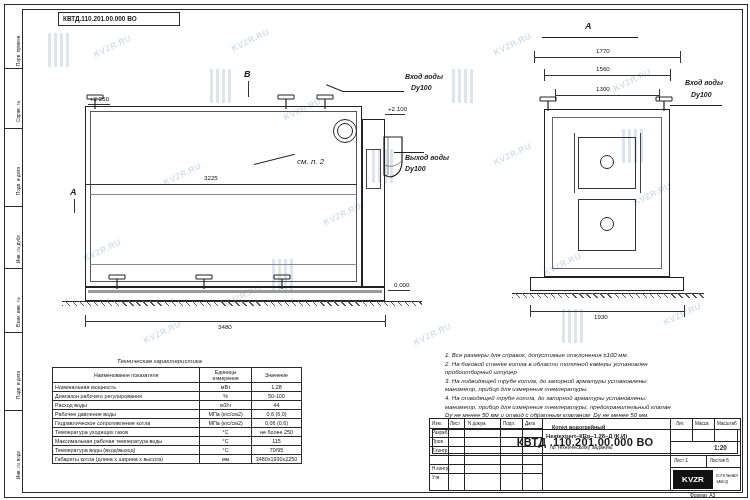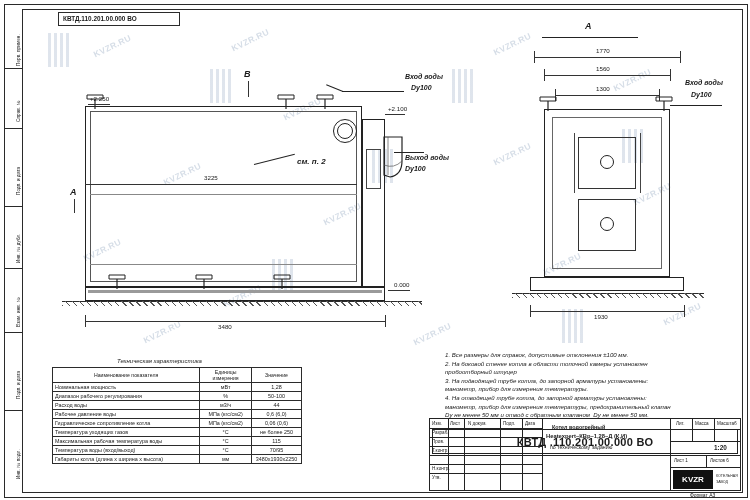--- a/index.html
+++ b/index.html
@@ -7,21 +7,21 @@
   .sheet{position:relative;width:750px;height:500px;background:#ffffff;}
   .frame-outer{position:absolute;left:4px;top:4px;width:742px;height:492px;border:1px solid #2a2a2a;}
   .frame-inner{position:absolute;left:22px;top:9px;width:719px;height:482px;border:1.4px solid #2a2a2a;}
   
   .leftcol{position:absolute;left:4px;top:9px;width:18px;height:482px;border-right:1px solid #2a2a2a;}
   .leftcell{position:absolute;left:0;width:18px;border-bottom:1px solid #2a2a2a;box-sizing:border-box;}
   .vtext{position:absolute;transform-origin:left top;transform:rotate(-90deg);white-space:nowrap;font-size:4.6px;letter-spacing:.1px;color:#1a1a1a;}
   
   .draw{position:absolute;left:22px;top:9px;width:719px;height:482px;}
   .lbl{position:absolute;font-size:7px;white-space:nowrap;}
-  .lbl-it{font-style:italic;font-weight:bold;}
+  .lbl-it{font-style:italic;}
   .bold{font-weight:bold;}
   .dim{position:absolute;font-size:6.2px;color:#1a1a1a;white-space:nowrap;}
   .thin{position:absolute;background:#333;}
   .rect{position:absolute;border:1px solid #2b2b2b;box-sizing:border-box;}
   .rect2{position:absolute;border:1.5px solid #222;box-sizing:border-box;}
   .wm{position:absolute;color:#cfd8e3;font-size:8.5px;font-weight:bold;transform:rotate(-26deg);letter-spacing:.4px;opacity:.85;pointer-events:none;}
   .wmbar{position:absolute;background:repeating-linear-gradient(90deg,#d7dee8 0 3px,transparent 3px 6px);opacity:.8;}
   
   .notes{position:absolute;font-size:6.1px;line-height:8.6px;white-space:pre-wrap;font-style:italic;}
   

